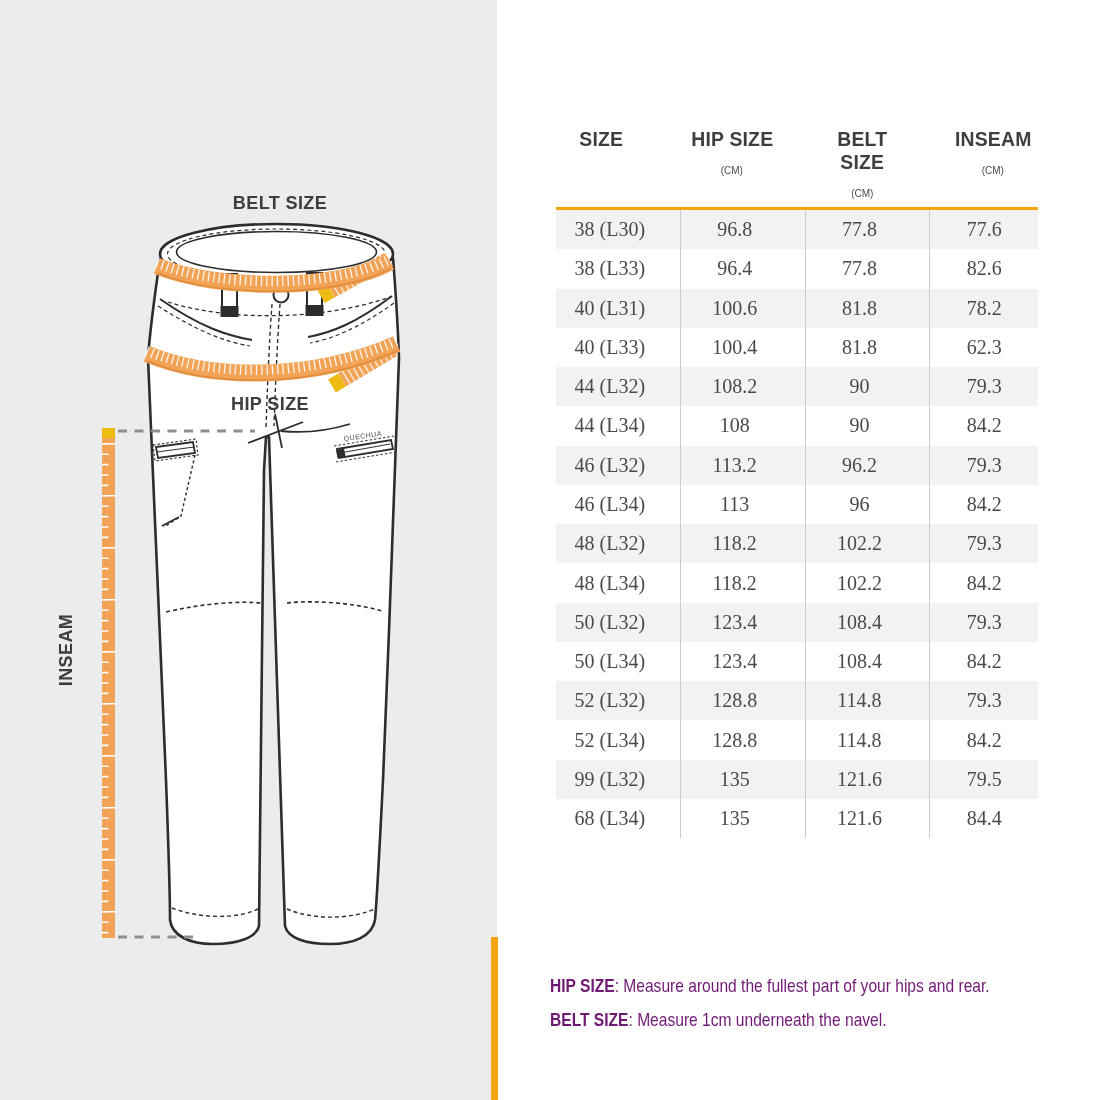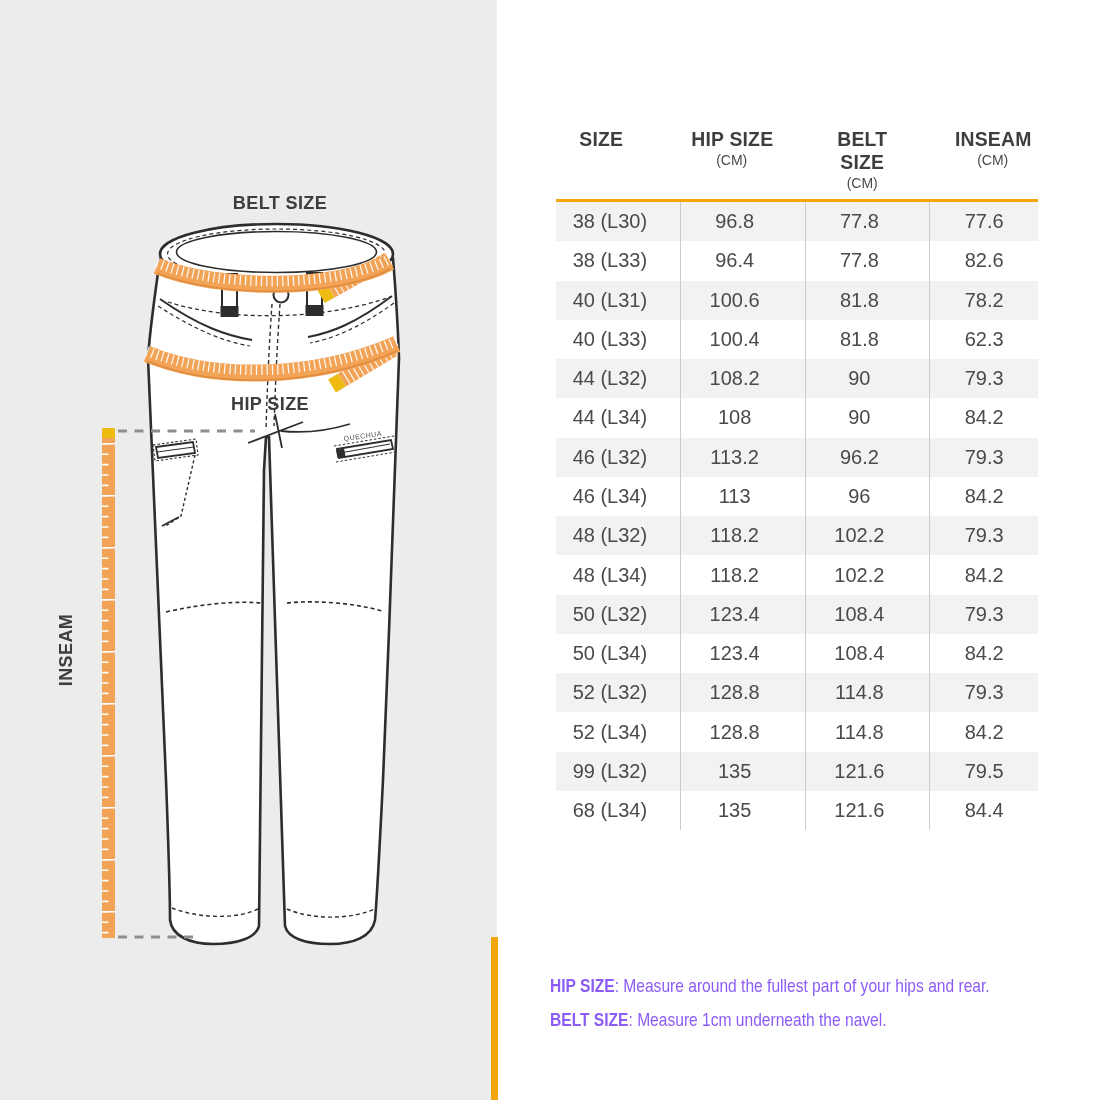--- a/index.html
+++ b/index.html
@@ -13,29 +13,29 @@
   .lbl-belt{left:150px;top:192px;width:260px;}
   .lbl-hip{left:150px;top:393px;width:240px;}
   .lbl-inseam{left:10px;top:637px;width:116px;height:26px;transform:rotate(-90deg) scaleX(.95);}
   
   .accent-bar{position:absolute;left:491px;top:937px;width:7px;height:163px;background:#f2a50c;}
   
   .size-table{position:absolute;left:556px;top:128px;width:482px;}
   .thead{display:flex;border-bottom:3px solid #f2a50c;padding-bottom:8px;gap:40px;}
   .th{flex:1 1 25%;text-align:center;}
   .th-t{font-size:20px;font-weight:700;color:#3e3e3e;letter-spacing:.2px;transform:scaleX(.97);}
-  .th-u{font-size:14px;color:#4a4a4a;margin-top:1px;}
+  .th-u{font-size:10px;color:#4a4a4a;margin-top:14px;}
   .tbody{width:100%;}
-  .tr{display:flex;height:39.28px;}
+  .tr{display:flex;height:39.28px;font-family:Liberation Serif, serif;}
   .tr:nth-child(odd){background:#f2f2f2;}
   .td{flex:1 1 25%;display:flex;align-items:center;justify-content:center;
       font-size:20px;color:#4a4a4a;}
   .td + .td{border-left:1px solid #cccccc;margin-left:16px;}
   
-  .notes{position:absolute;left:550px;top:969px;width:545px;color:#8b5cf6;font-size:19px;}
+  .notes{position:absolute;left:550px;top:969px;width:545px;color:#701a75;font-size:19px;}
   .note-line{white-space:nowrap;line-height:34px;transform:scaleX(.82);transform-origin:left center;}
   .nb{font-weight:700;}
 </style>
 </head>
 <body>
 
 <div class="canvas">
 
   <div class="panel">
     <svg width="497" height="1100" viewBox="0 0 497 1100">

